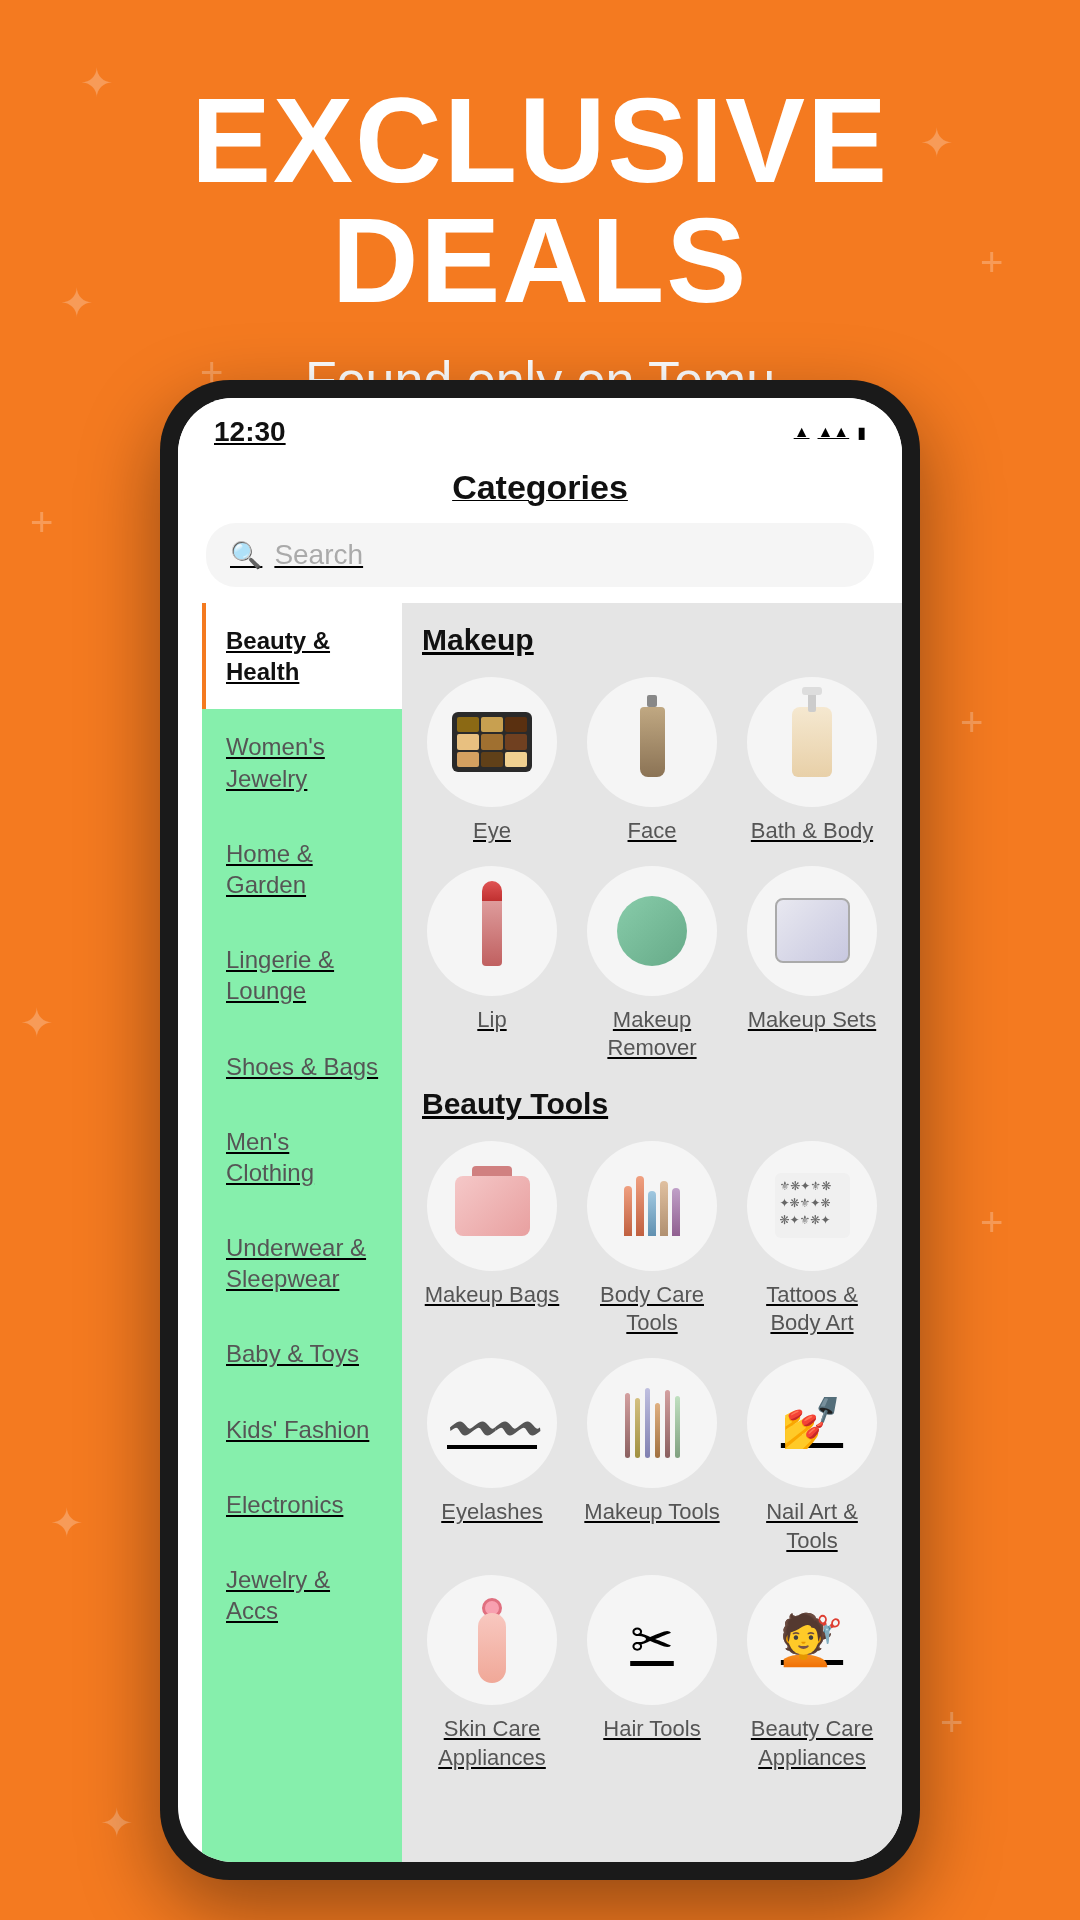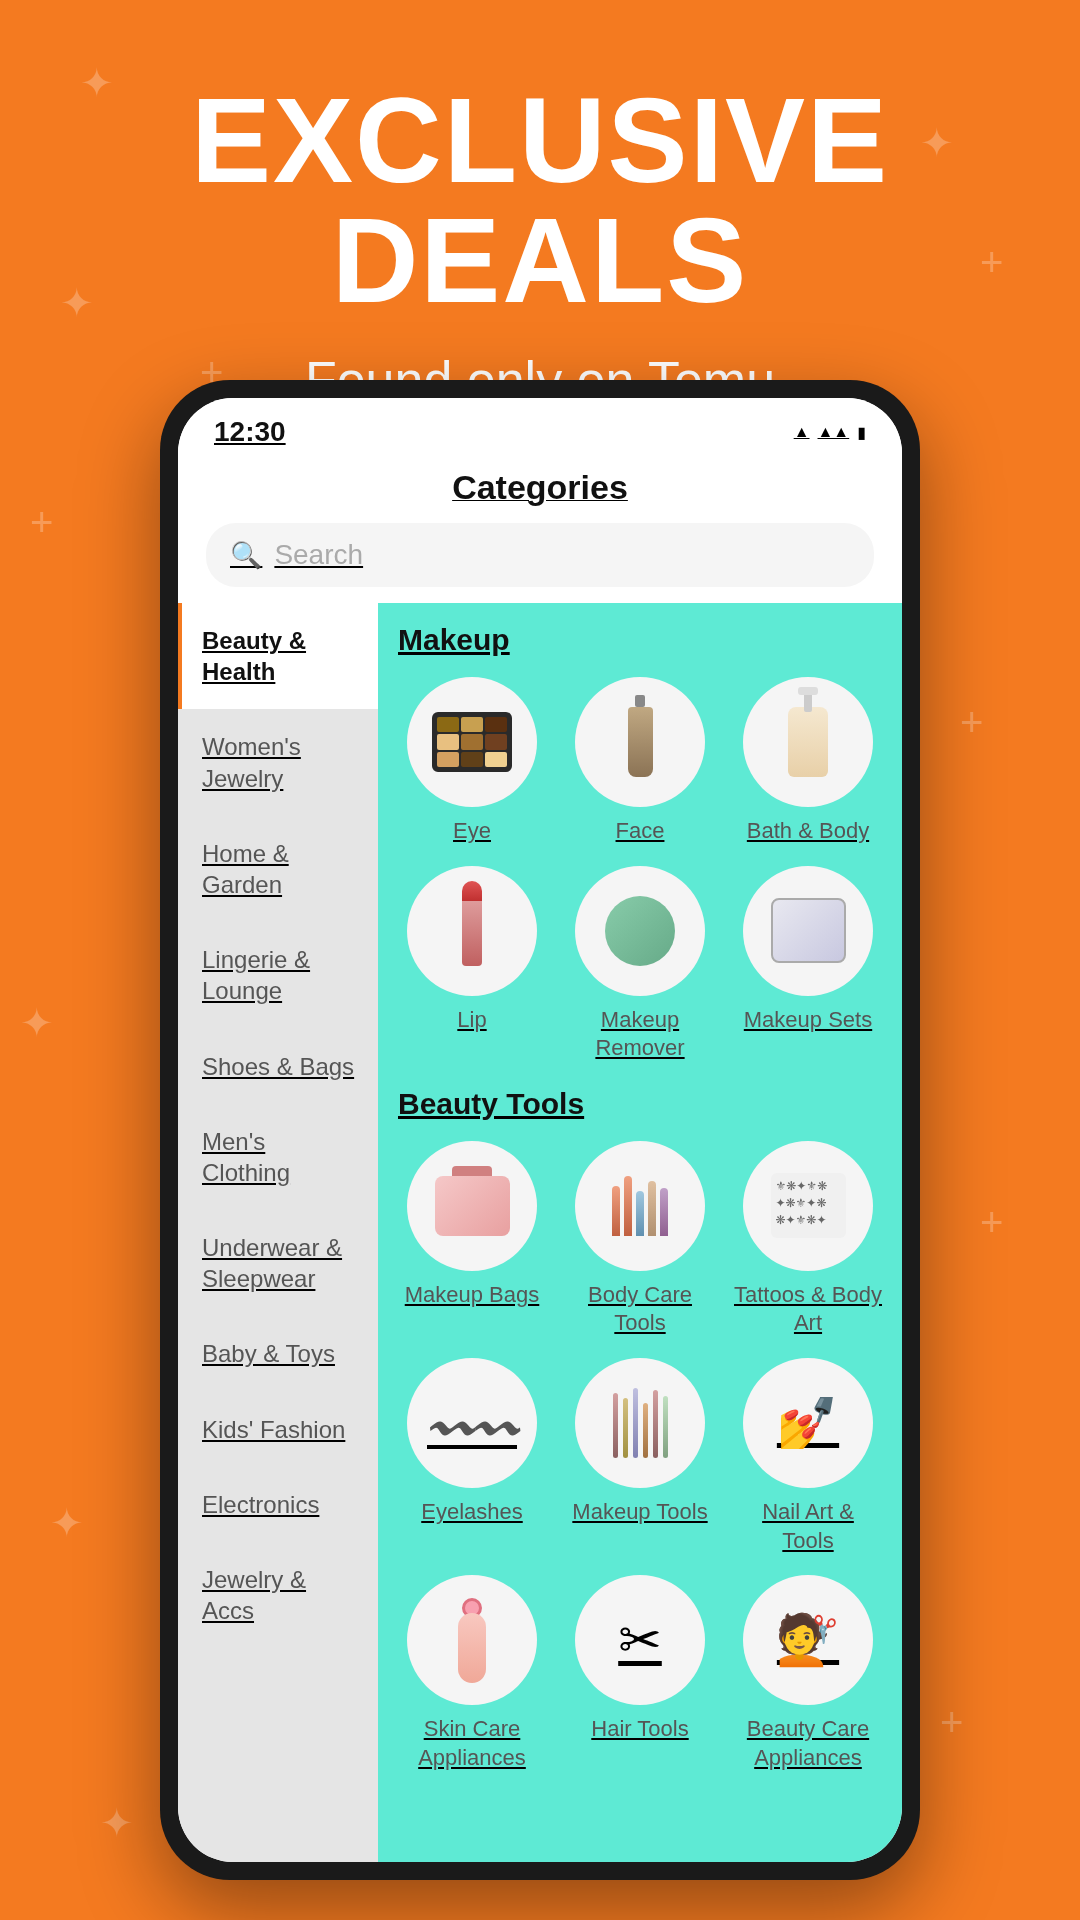--- a/index.html
+++ b/index.html
@@ -128,23 +128,24 @@
     
     .content-area {
       display: flex;
       height: calc(100% - 160px);
       overflow: hidden;
     }
 
     
     .sidebar {
       width: 200px;
-      background: #e5e5e5;
+      background: #86efac;
       overflow-y: auto;
       flex-shrink: 0;
+      margin-left: 24px;
     }
     .sidebar::-webkit-scrollbar { display: none; }
     .sidebar-item {
       padding: 22px 20px;
       font-size: 24px;
       color: #555;
       cursor: pointer;
       line-height: 1.3;
       border-left: 4px solid transparent;
     }
@@ -153,21 +154,21 @@
       color: #111;
       font-weight: 600;
       border-left: 4px solid #F47A20;
     }
 
     
     .main-content {
       flex: 1;
       overflow-y: auto;
       padding: 20px 20px;
-      background: #5eead4;
+      background: #e5e5e5;
     }
     .main-content::-webkit-scrollbar { display: none; }
 
     .section-title {
       font-size: 30px;
       font-weight: 700;
       color: #111;
       margin-bottom: 20px;
     }
 

